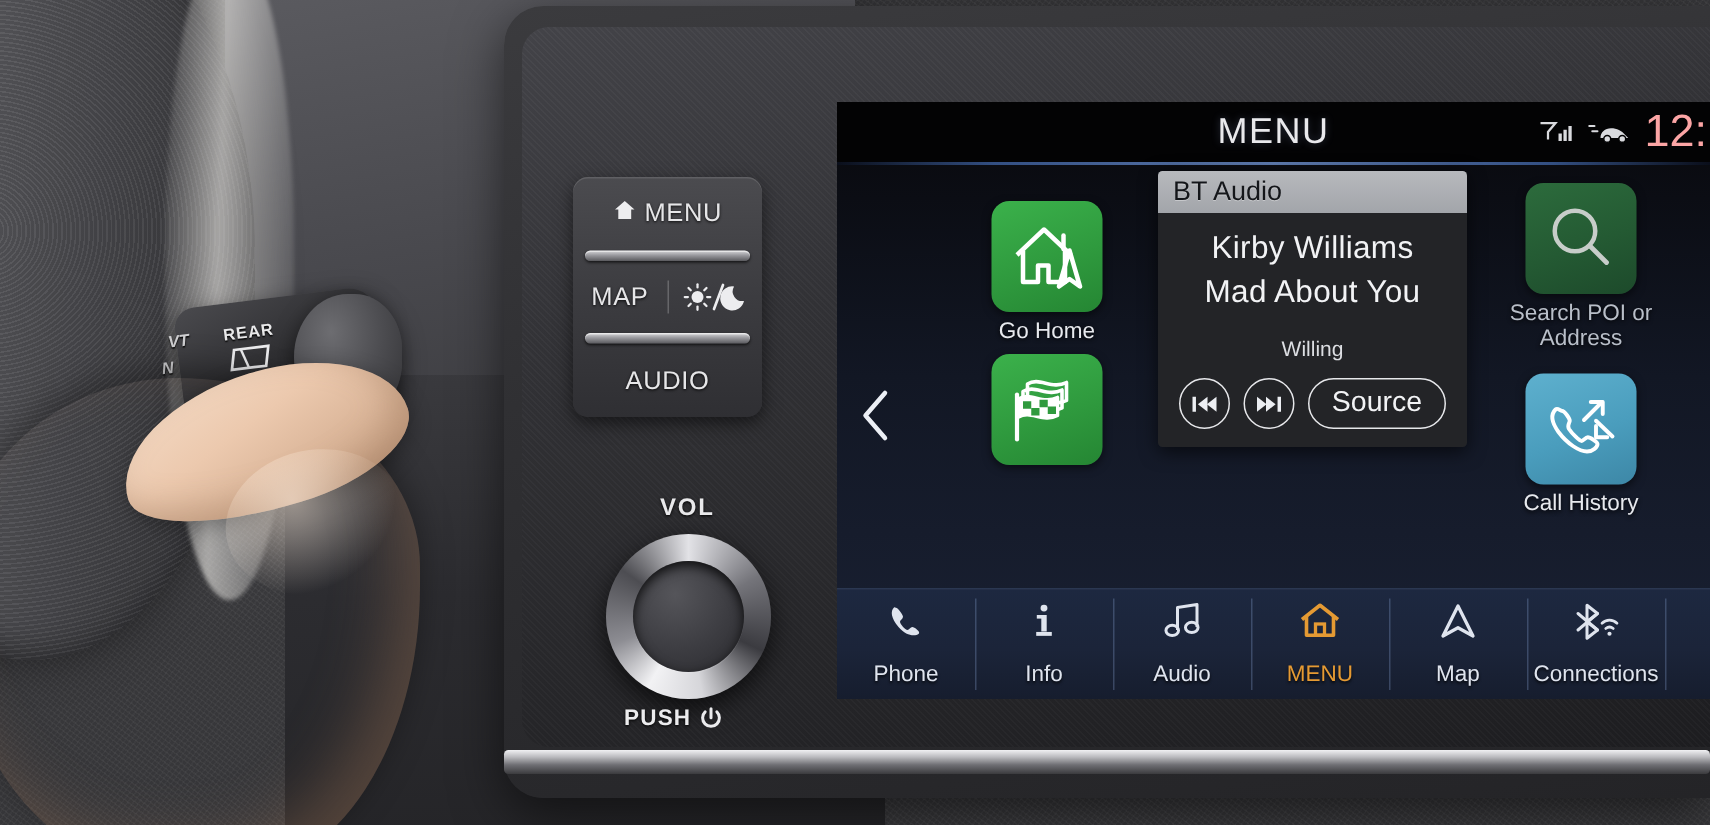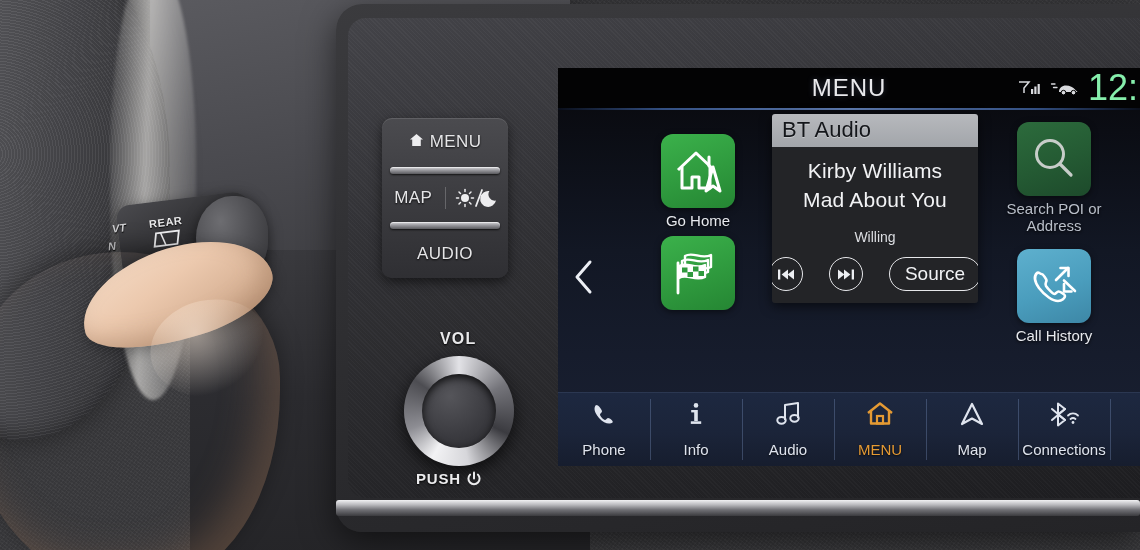--- a/index.html
+++ b/index.html
@@ -204,21 +204,21 @@
     background:#030304;
   }
   .sb-title{
     color:#e9e9ec; font-size:24px; letter-spacing:1px; font-weight:400;
     text-shadow:0 0 6px rgba(180,200,255,.25);
   }
   .sb-right{
     position:absolute; right:0; top:0; height:40px;
     display:flex; align-items:center; gap:9px; padding-right:2px;
   }
-  .sb-time{ color:#86efac; font-size:36px; font-weight:400; letter-spacing:0; }
+  .sb-time{ color:#fca5a5; font-size:30px; font-weight:400; letter-spacing:0; }
   .hdr-line{
     height:2px;
     background:linear-gradient(90deg,#0a0f1c 0%,#3a5b96 18%,#6e90cd 50%,#3a5b96 82%,#0a0f1c 100%);
     opacity:.85;
   }
 
   
   .main{
     position:relative; height:318px;
   }
@@ -254,32 +254,32 @@
   .tile-lbl.dim{ color:#b9bfc9; }
 
   
   .bt-widget{
     position:absolute; left:214px; top:4px; width:206px;
     border-radius:3px; overflow:hidden;
     box-shadow:0 3px 12px rgba(0,0,0,.6);
   }
   .bt-head{
     background:linear-gradient(180deg,#b7b9bd 0%,#a2a5aa 100%);
-    color:#14161a; font-size:22px; padding:3px 10px 4px;
+    color:#14161a; font-size:18px; padding:3px 10px 4px;
     text-shadow:0 1px 0 rgba(255,255,255,.35);
   }
   .bt-body{
     background:#232427; padding:12px 8px 12px;
     display:flex; flex-direction:column; align-items:center;
   }
   .bt-artist{ color:#f2f3f5; font-size:21px; letter-spacing:.2px; }
   .bt-track{ color:#f2f3f5; font-size:21px; margin-top:5px; letter-spacing:.2px; }
   .bt-album{ color:#dcdee2; font-size:14px; margin-top:17px; }
   .bt-ctrls{
-    margin-top:12px; display:flex; align-items:flex-start; gap:26px;
+    margin-top:12px; display:flex; align-items:flex-start; gap:9px;
   }
   .rbtn{
     width:34px; height:34px; border-radius:50%;
     border:1.6px solid #e6e7ea; display:flex; align-items:center; justify-content:center;
     background:transparent;
   }
   .pill{
     height:34px; padding:0 15px; border-radius:18px;
     border:1.6px solid #e6e7ea; display:flex; align-items:center; justify-content:center;
     color:#f2f3f5; font-size:19px; background:transparent;

